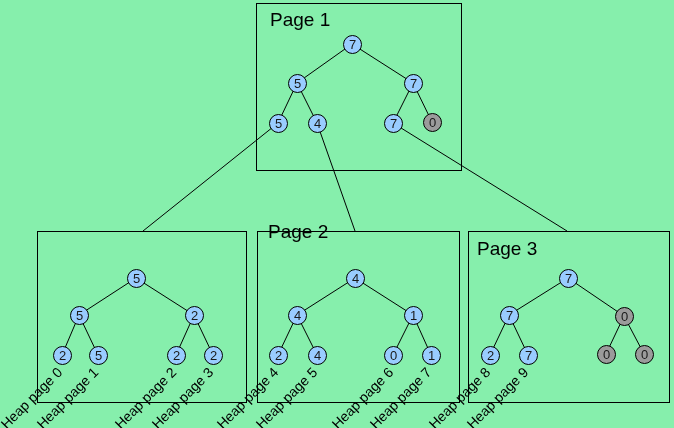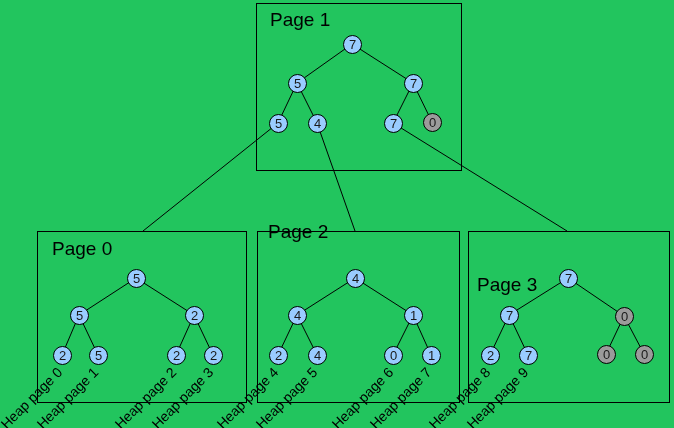--- a/index.html
+++ b/index.html
@@ -1,17 +1,17 @@
 <!DOCTYPE html>
 <html><head>
 <meta charset="utf-8">
 <style>
   html,body { margin:0; padding:0; background:#ffffff; }
   .canvas {
-    position:relative; width:674px; height:428px; background:#22c55e;
+    position:relative; width:674px; height:428px; background:#86efac;
     font-family:"Liberation Sans", sans-serif; overflow:hidden;
   }
   .page-box { position:absolute; border:1px solid #000; box-sizing:border-box; background:transparent; }
   .page-title { position:absolute; font-size:19px; color:#000; white-space:nowrap; }
   .edges { position:absolute; left:0; top:0; width:674px; height:428px; pointer-events:none; }
   .node {
     position:absolute; width:19px; height:19px; border-radius:50%;
     border:1px solid #000; box-sizing:border-box;
     display:flex; align-items:center; justify-content:center;
     font-size:13px; line-height:1; color:#1a1a1a;
@@ -64,23 +64,22 @@
       <line x1="568" y1="278" x2="509" y2="315"></line>
       <line x1="568" y1="278" x2="624" y2="316"></line>
       <line x1="509" y1="315" x2="490" y2="355"></line>
       <line x1="509" y1="315" x2="528" y2="355"></line>
       <line x1="624" y1="316" x2="606" y2="354"></line>
       <line x1="624" y1="316" x2="644" y2="354"></line>
     </g>
   </svg>
 
   <div class="page-title" style="left:270px;top:9px;">Page 1</div>
-  <div class="page-title" style="left:52px;top:238px;">Page 0</div>
   <div class="page-title" style="left:268px;top:221px;">Page 2</div>
-  <div class="page-title" style="left:477px;top:238px;margin-top:36px;">Page 3</div>
+  <div class="page-title" style="left:477px;top:238px;">Page 3</div>
 
   <div class="node blue" style="left:343px;top:35px;">7</div>
   <div class="node blue" style="left:288px;top:74px;">5</div>
   <div class="node blue" style="left:404px;top:74px;">7</div>
   <div class="node blue" style="left:269px;top:114px;">5</div>
   <div class="node blue" style="left:308px;top:114px;">4</div>
   <div class="node blue" style="left:384px;top:114px;">7</div>
   <div class="node gray" style="left:423px;top:113px;">0</div>
 
   <div class="node blue" style="left:127px;top:269px;">5</div>

